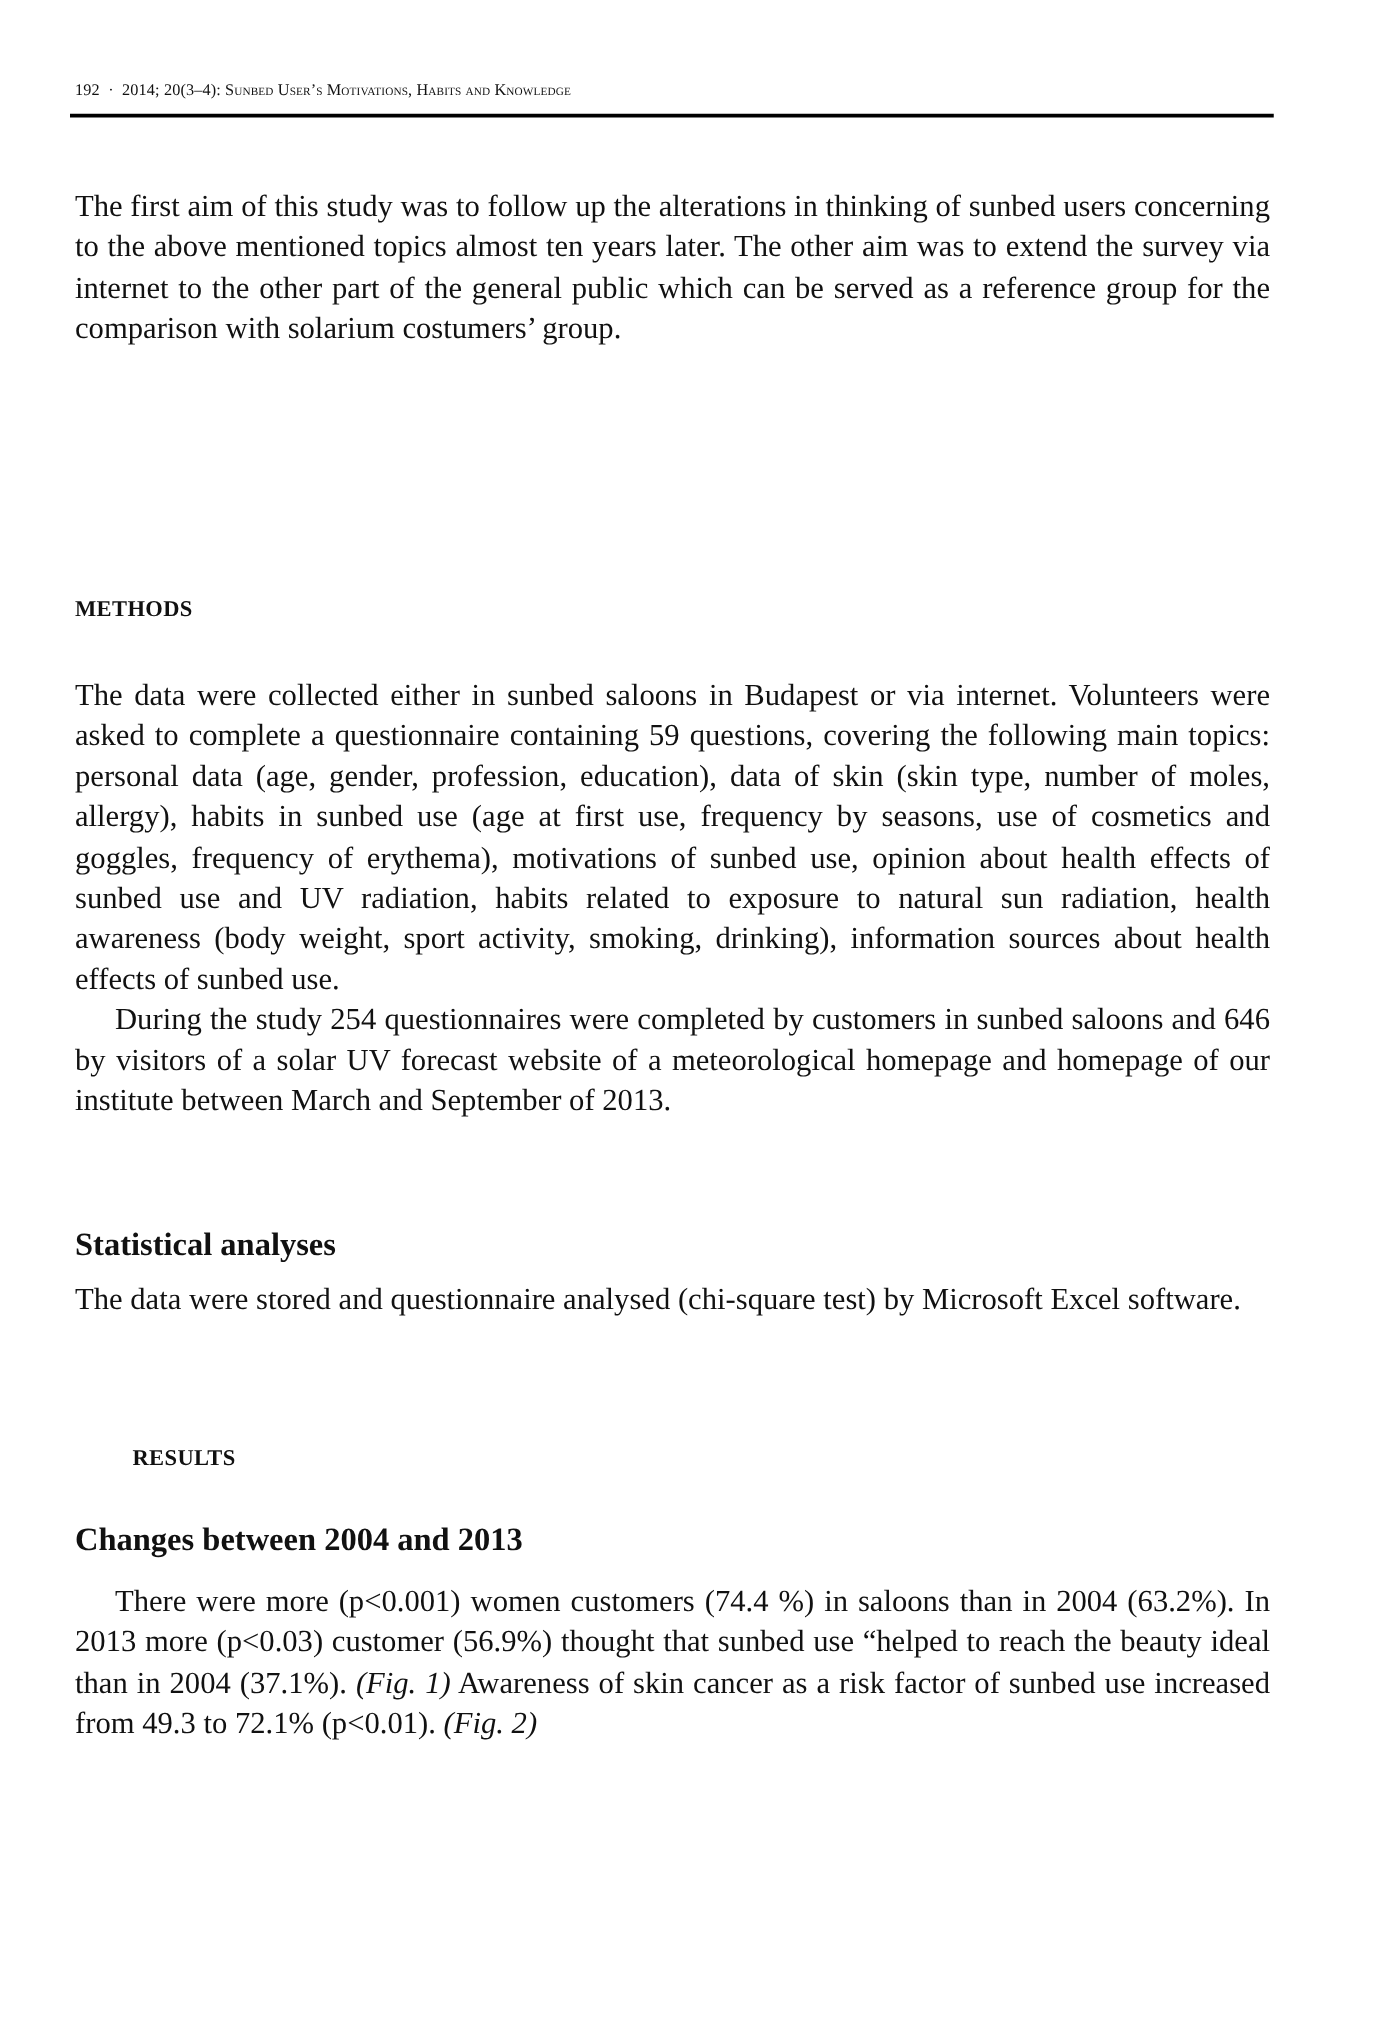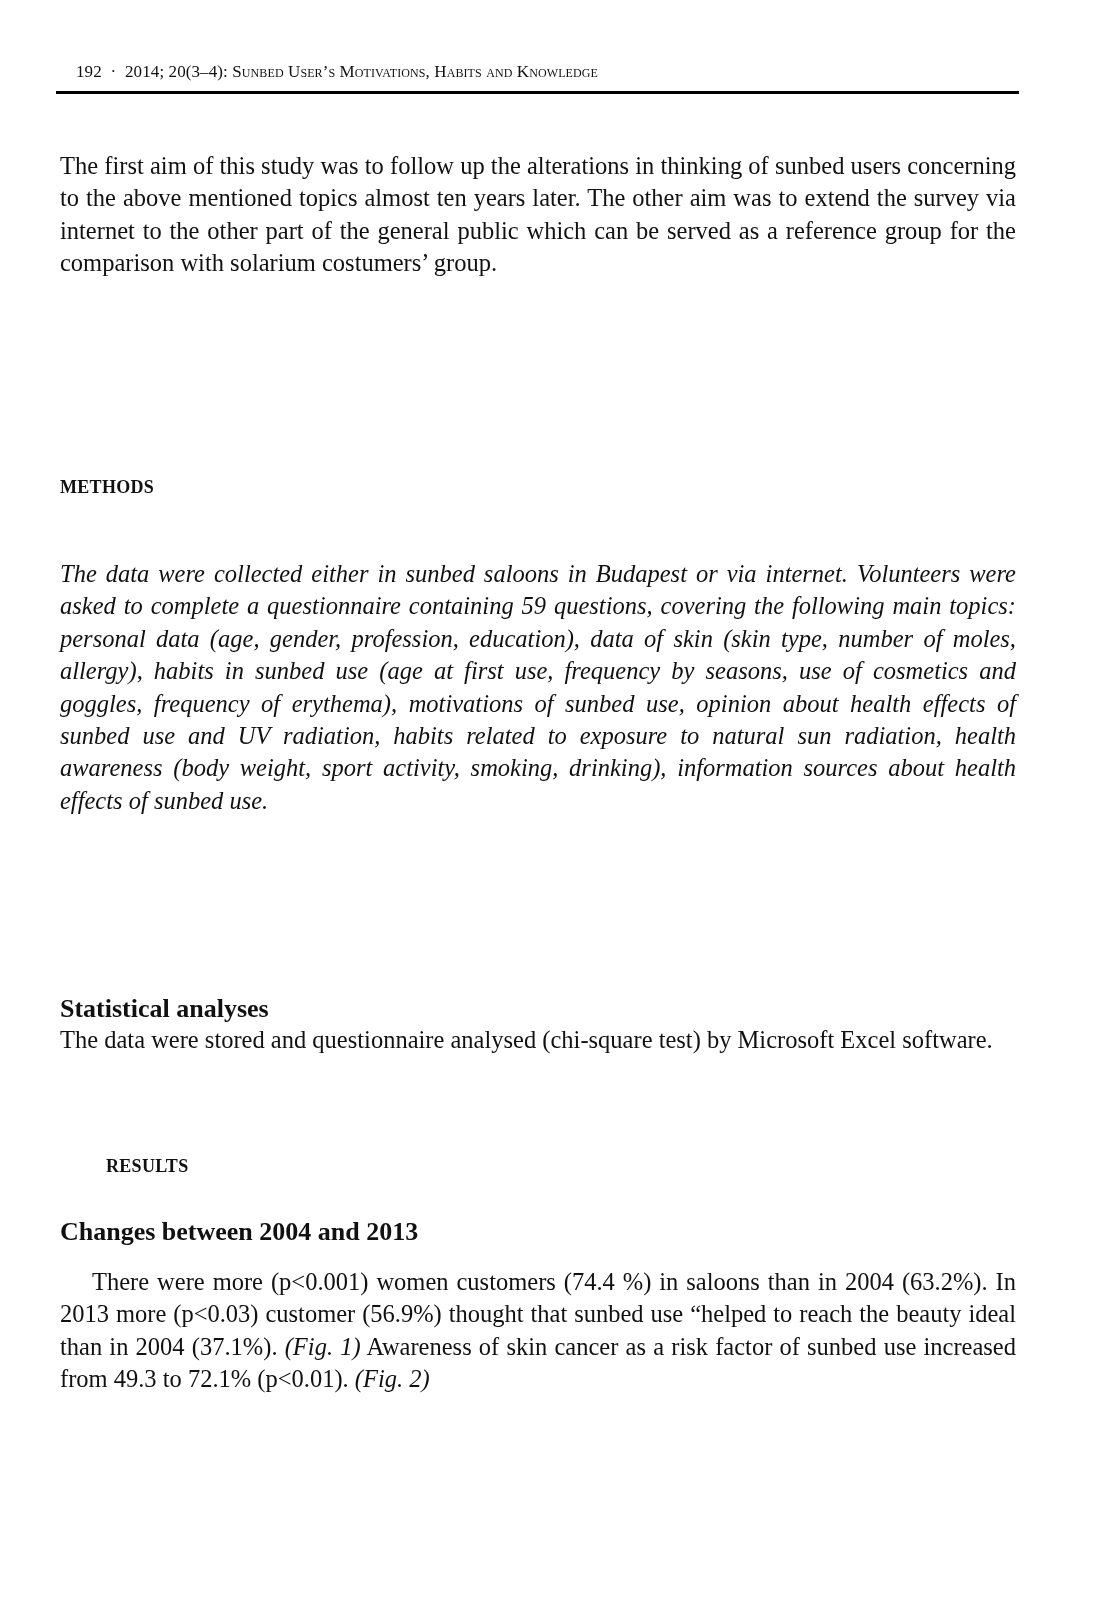--- a/index.html
+++ b/index.html
@@ -2,22 +2,22 @@
 <html><head>
 <meta charset="utf-8">
 <style>
   html, body { margin: 0; padding: 0; background: #ffffff; }
   body {
     width: 1108px; height: 1617px; position: relative; overflow: hidden;
     font-family: "Liberation Serif", "DejaVu Serif", serif;
     color: #111111;
   }
   .header {
-    position: absolute; left: 76px; top: 60px; width: 960px;
-    font-size: 17px; line-height: 24px; letter-spacing: 0.1px;
+    position: absolute; left: 60px; top: 60px; width: 960px;
+    font-size: 13px; line-height: 24px; letter-spacing: 0.1px;
   }
   .header .sc { font-variant: small-caps; }
   .rule {
     position: absolute; left: 56px; top: 91px; width: 963px; height: 3px;
     background: #000;
   }
   .text {
     position: absolute; left: 60px; width: 956px;
     font-size: 24.5px; line-height: 32.4px; text-align: justify;
     hyphens: manual;
@@ -43,25 +43,26 @@
   <span class="sc">Sunbed User’s Motivations, Habits and Knowledge</span>
 </div>
 <div class="rule"></div>
 
 <div class="text" style="top:150px;">
   <p>The first aim of this study was to follow up the alterations in thinking of sunbed users concerning to the above mentioned topics almost ten years later. The other aim was to extend the survey via internet to the other part of the general public which can be served as a reference group for the comparison with solarium costumers’ group.</p>
 </div>
 
 <div class="h-caps" style="top:477px;">METHODS</div>
 
-<div class="text" style="top:558px;font-style:italic;">
+<div class="text" style="top:541px;">
   <p>The data were collected either in sunbed saloons in Budapest or via internet. Volun­teers were asked to complete a questionnaire containing 59 questions, covering the following main topics: personal data (age, gender, profession, education), data of skin (skin type, number of moles, allergy), habits in sunbed use (age at first use, frequency by seasons, use of cosmetics and goggles, frequency of erythema), moti­vations of sunbed use, opinion about health effects of sunbed use and UV radiation, habits related to exposure to natural sun radiation, health awareness (body weight, sport activity, smoking, drinking), information sources about health effects of sun­bed use.</p>
+  <p class="indent">During the study 254 questionnaires were completed by customers in sunbed sa­loons and 646 by visitors of a solar UV forecast website of a meteorological home­page and homepage of our institute between March and September of 2013.</p>
 </div>
 
-<div class="h-sub" style="top:981px;margin-top:13px;">Statistical analyses</div>
+<div class="h-sub" style="top:981px;">Statistical analyses</div>
 
 <div class="text" style="top:1024px;">
   <p>The data were stored and questionnaire analysed (chi-square test) by Microsoft Excel software.</p>
 </div>
 
 <div class="h-caps" style="top:1156px;margin-left:46px;">RESULTS</div>
 
 <div class="h-sub" style="top:1217px;">Changes between 2004 and 2013</div>
 
 <div class="text" style="top:1266px;">

